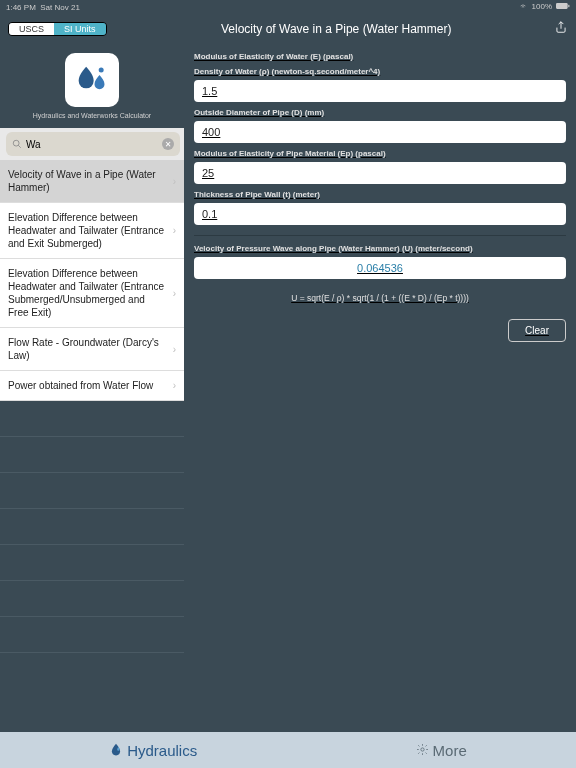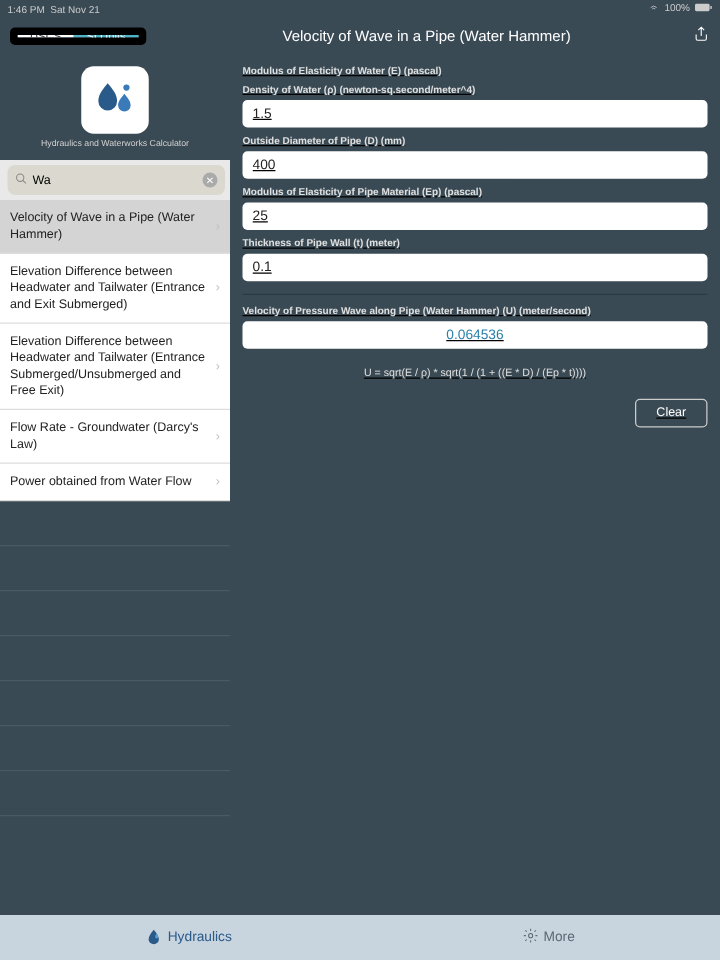--- a/index.html
+++ b/index.html
@@ -1,20 +1,20 @@
 <!DOCTYPE html>
 <html><head>
 <meta charset="utf-8">
 <style>
 * { margin:0; padding:0; box-sizing:border-box; font-family:-apple-system,Helvetica,Arial,sans-serif; }
 body { width:576px; height:768px; background:#3a4a54; overflow:hidden; position:relative; }
 .status-bar { height:14px; display:flex; justify-content:space-between; align-items:center; padding:0 6px; font-size:8px; color:#ccc; background:#3a4a54; }
 .status-right { display:flex; gap:4px; align-items:flex-start; }
 .header-row { height:30px; display:flex; align-items:center; padding:0 8px; background:#3a4a54; }
-.seg-control { display:flex; border:6px solid #000000; border-radius:4px; overflow:hidden; height:14px; margin-right:12px; }
+.seg-control { display:flex; border:1px solid #000000; border-radius:4px; overflow:hidden; height:14px; margin-right:12px; }
 .seg-btn { font-size:9px; padding:0 10px; display:flex; align-items:center; background:#fff; color:#333; cursor:pointer; }
 .seg-btn.active { background:#4fb3c8; color:#fff; }
 .page-title { flex:1; text-align:center; color:#fff; font-size:12px; font-weight:400; }
 .share-icon { width:14px; height:14px; color:#fff; }
 .main { display:flex; height:704px; }
 .sidebar { width:184px; background:#e9e9e9; display:flex; flex-direction:column; }
 .logo-box { height:84px; display:flex; flex-direction:column; align-items:center; justify-content:center; background:#3a4a54; padding:6px 0; }
 .logo-img { width:54px; height:54px; background:#fff; border-radius:10px; display:flex; align-items:center; justify-content:center; }
 .logo-caption { color:#d0d0d0; font-size:7px; margin-top:5px; text-align:center; }
 .search-row { display:flex; align-items:center; background:#e9e9e9; padding:4px 6px; gap:4px; }
@@ -31,21 +31,21 @@
 .fill-line { height:36px; border-bottom:1px solid #4a5a64; }
 .content { flex:1; background:#3a4a54; padding:6px 10px 0 10px; display:flex; flex-direction:column; gap:4px; overflow:auto;text-decoration:underline; }
 .field-label { color:#e0e0e0; font-size:8px; font-weight:600; margin-top:2px; }
 .field-input { width:100%; background:#fff; border:none; border-radius:4px; padding:5px 8px; font-size:11px; color:#222; }
 .divider { height:1px; background:#2c3a42; margin:6px 0 2px 0; }
 .result-input { color:#2a7fa8;text-align:center; }
 .formula { color:#e0e0e0; font-size:8.5px; text-align:center; margin:10px 0 12px 0; }
 .clear-row { display:flex; justify-content:flex-end; }
 .clear-btn { background:transparent; border:1px solid #ccc; color:#fff; font-size:10px; padding:5px 16px; border-radius:4px; cursor:pointer; }
 .tabbar { position:absolute; bottom:0; left:0; right:0; height:36px; background:#c8d4de; display:flex; align-items:center; justify-content:space-around; }
-.tab-item { display:flex; align-items:center; gap:4px; font-size:11px; color:#5a6a74; cursor:pointer; }
+.tab-item { display:flex; align-items:flex-start; gap:4px; font-size:15px; color:#5a6a74; cursor:pointer; }
 .tab-item.active { color:#2a5a8a; }
 </style>
 </head>
 <body>
 
 <div class="status-bar">
   <div><span>1:46 PM</span>&nbsp;&nbsp;<span>Sat Nov 21</span></div>
   <div class="status-right">
     <span>
       <svg width="10" height="8" viewBox="0 0 24 24" fill="none" stroke="#ccc" stroke-width="2">

